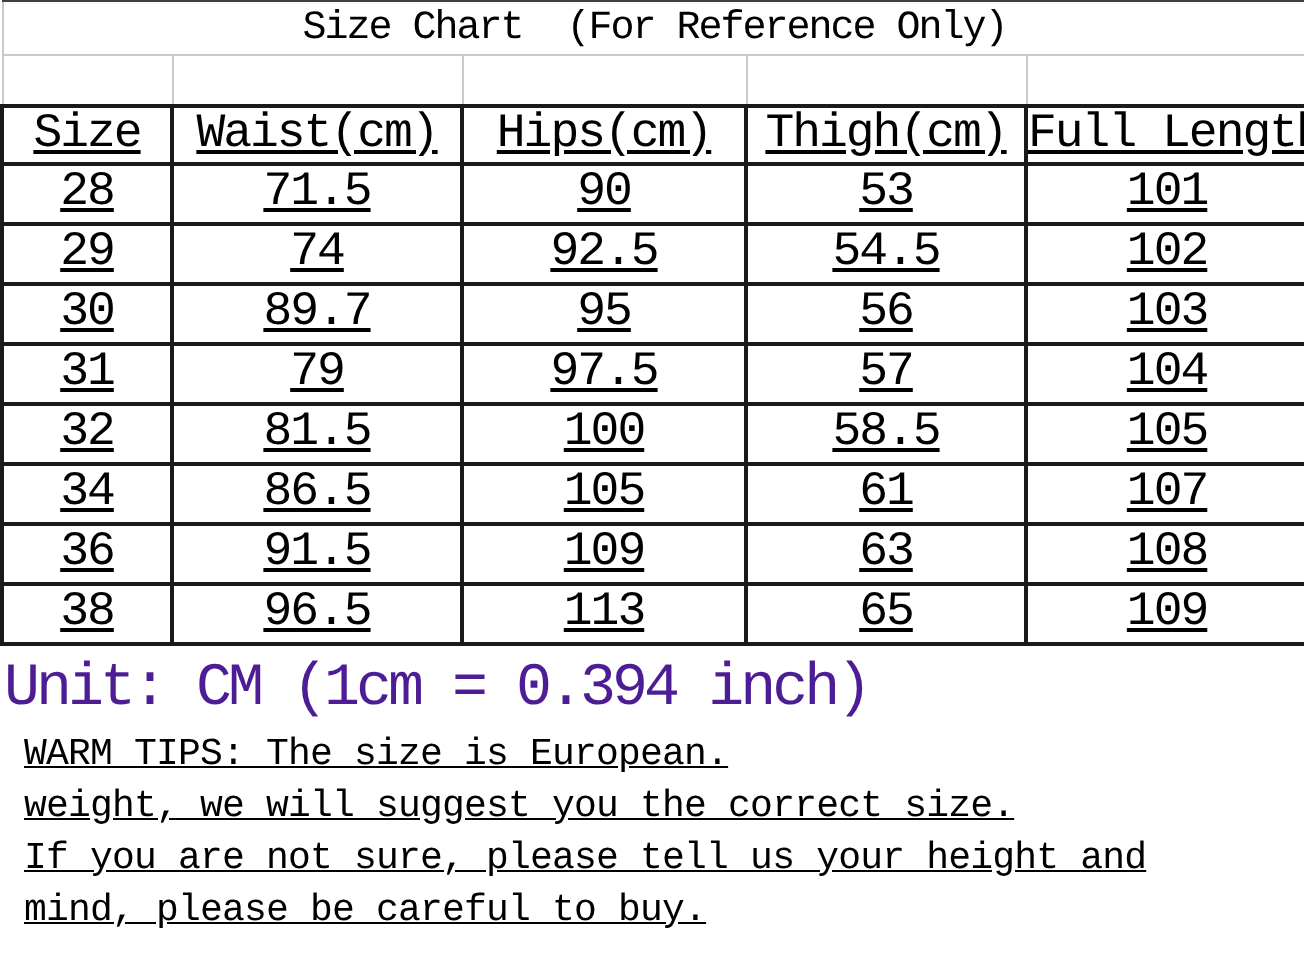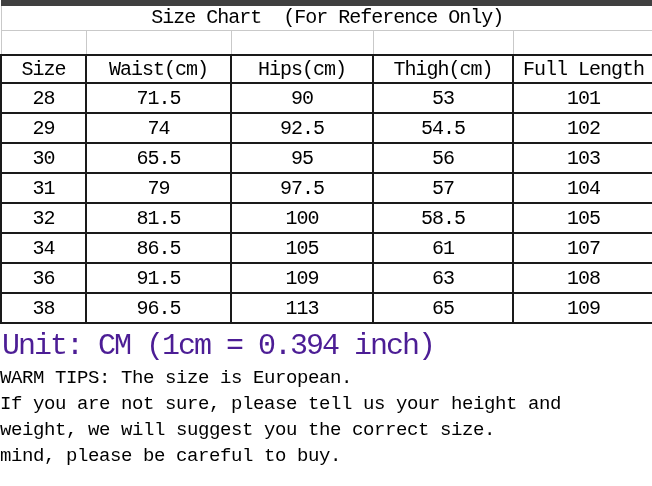--- a/index.html
+++ b/index.html
@@ -20,53 +20,54 @@
   table.size-chart td, table.size-chart th {
     text-align: center;
     vertical-align: middle;
     font-weight: normal;
     white-space: pre;
     overflow: hidden;
   }
 
   
   tr.title-row td {
-    border-top: 6px solid #404040;
+    border-top: 1px solid #404040;
     border-left: 1px solid #c9c9c9;
     border-bottom: 1px solid #c9c9c9;
     height: 27px;
     font-size: 20px;
     letter-spacing: -1px;
   }
   tr.spacer-row td {
     border-left: 1px solid #c9c9c9;
     height: 25px;
   }
   tr.spacer-row td:last-child { border-right: none; }
 
   
   tr.head-row th, tr.data-row td {
     border: 2px solid #1a1a1a;
-    font-size: 20px;
+    font-size: 24px;
     letter-spacing: -1px;
+    text-decoration: underline;
   }
   tr.head-row th { height: 28px; }
   tr.data-row td { height: 30px; }
   tr.head-row th:last-child, tr.data-row td:last-child { border-right: none; margin-left: 48px; }
 
   .unit-note {
     margin-top: 3px;
     padding-left: 2px;
     font-size: 30px;
     line-height: 38px;
     letter-spacing: -2px;
     white-space: pre;
     color: #4c1d95;
   }
-  .tips { padding-left: 0; }
+  .tips { padding-left: 12px; text-decoration: underline; }
   .tips-line {
     font-size: 19px;
     line-height: 26px;
     letter-spacing: -0.4px;
     white-space: pre;
     color: #000000;
   }
 </style>
 </head>
 <body>
@@ -108,21 +109,21 @@
       </tr>
       <tr class="data-row">
         <td>29</td>
         <td>74</td>
         <td>92.5</td>
         <td>54.5</td>
         <td>102</td>
       </tr>
       <tr class="data-row">
         <td>30</td>
-        <td>65.5</td>
+        <td>89.7</td>
         <td>95</td>
         <td>56</td>
         <td>103</td>
       </tr>
       <tr class="data-row">
         <td>31</td>
         <td>79</td>
         <td>97.5</td>
         <td>57</td>
         <td>104</td>
@@ -155,18 +156,18 @@
         <td>65</td>
         <td>109</td>
       </tr>
     </tbody>
   </table>
 
   <div class="unit-note">Unit: CM (1cm = 0.394 inch)</div>
 
   <div class="tips">
     <div class="tips-line">WARM TIPS: The size is European.</div>
+    <div class="tips-line">weight, we will suggest you the correct size.</div>
     <div class="tips-line">If you are not sure, please tell us your height and</div>
-    <div class="tips-line">weight, we will suggest you the correct size.</div>
     <div class="tips-line">mind, please be careful to buy.</div>
   </div>
 
 </div>
 
 </body></html>

